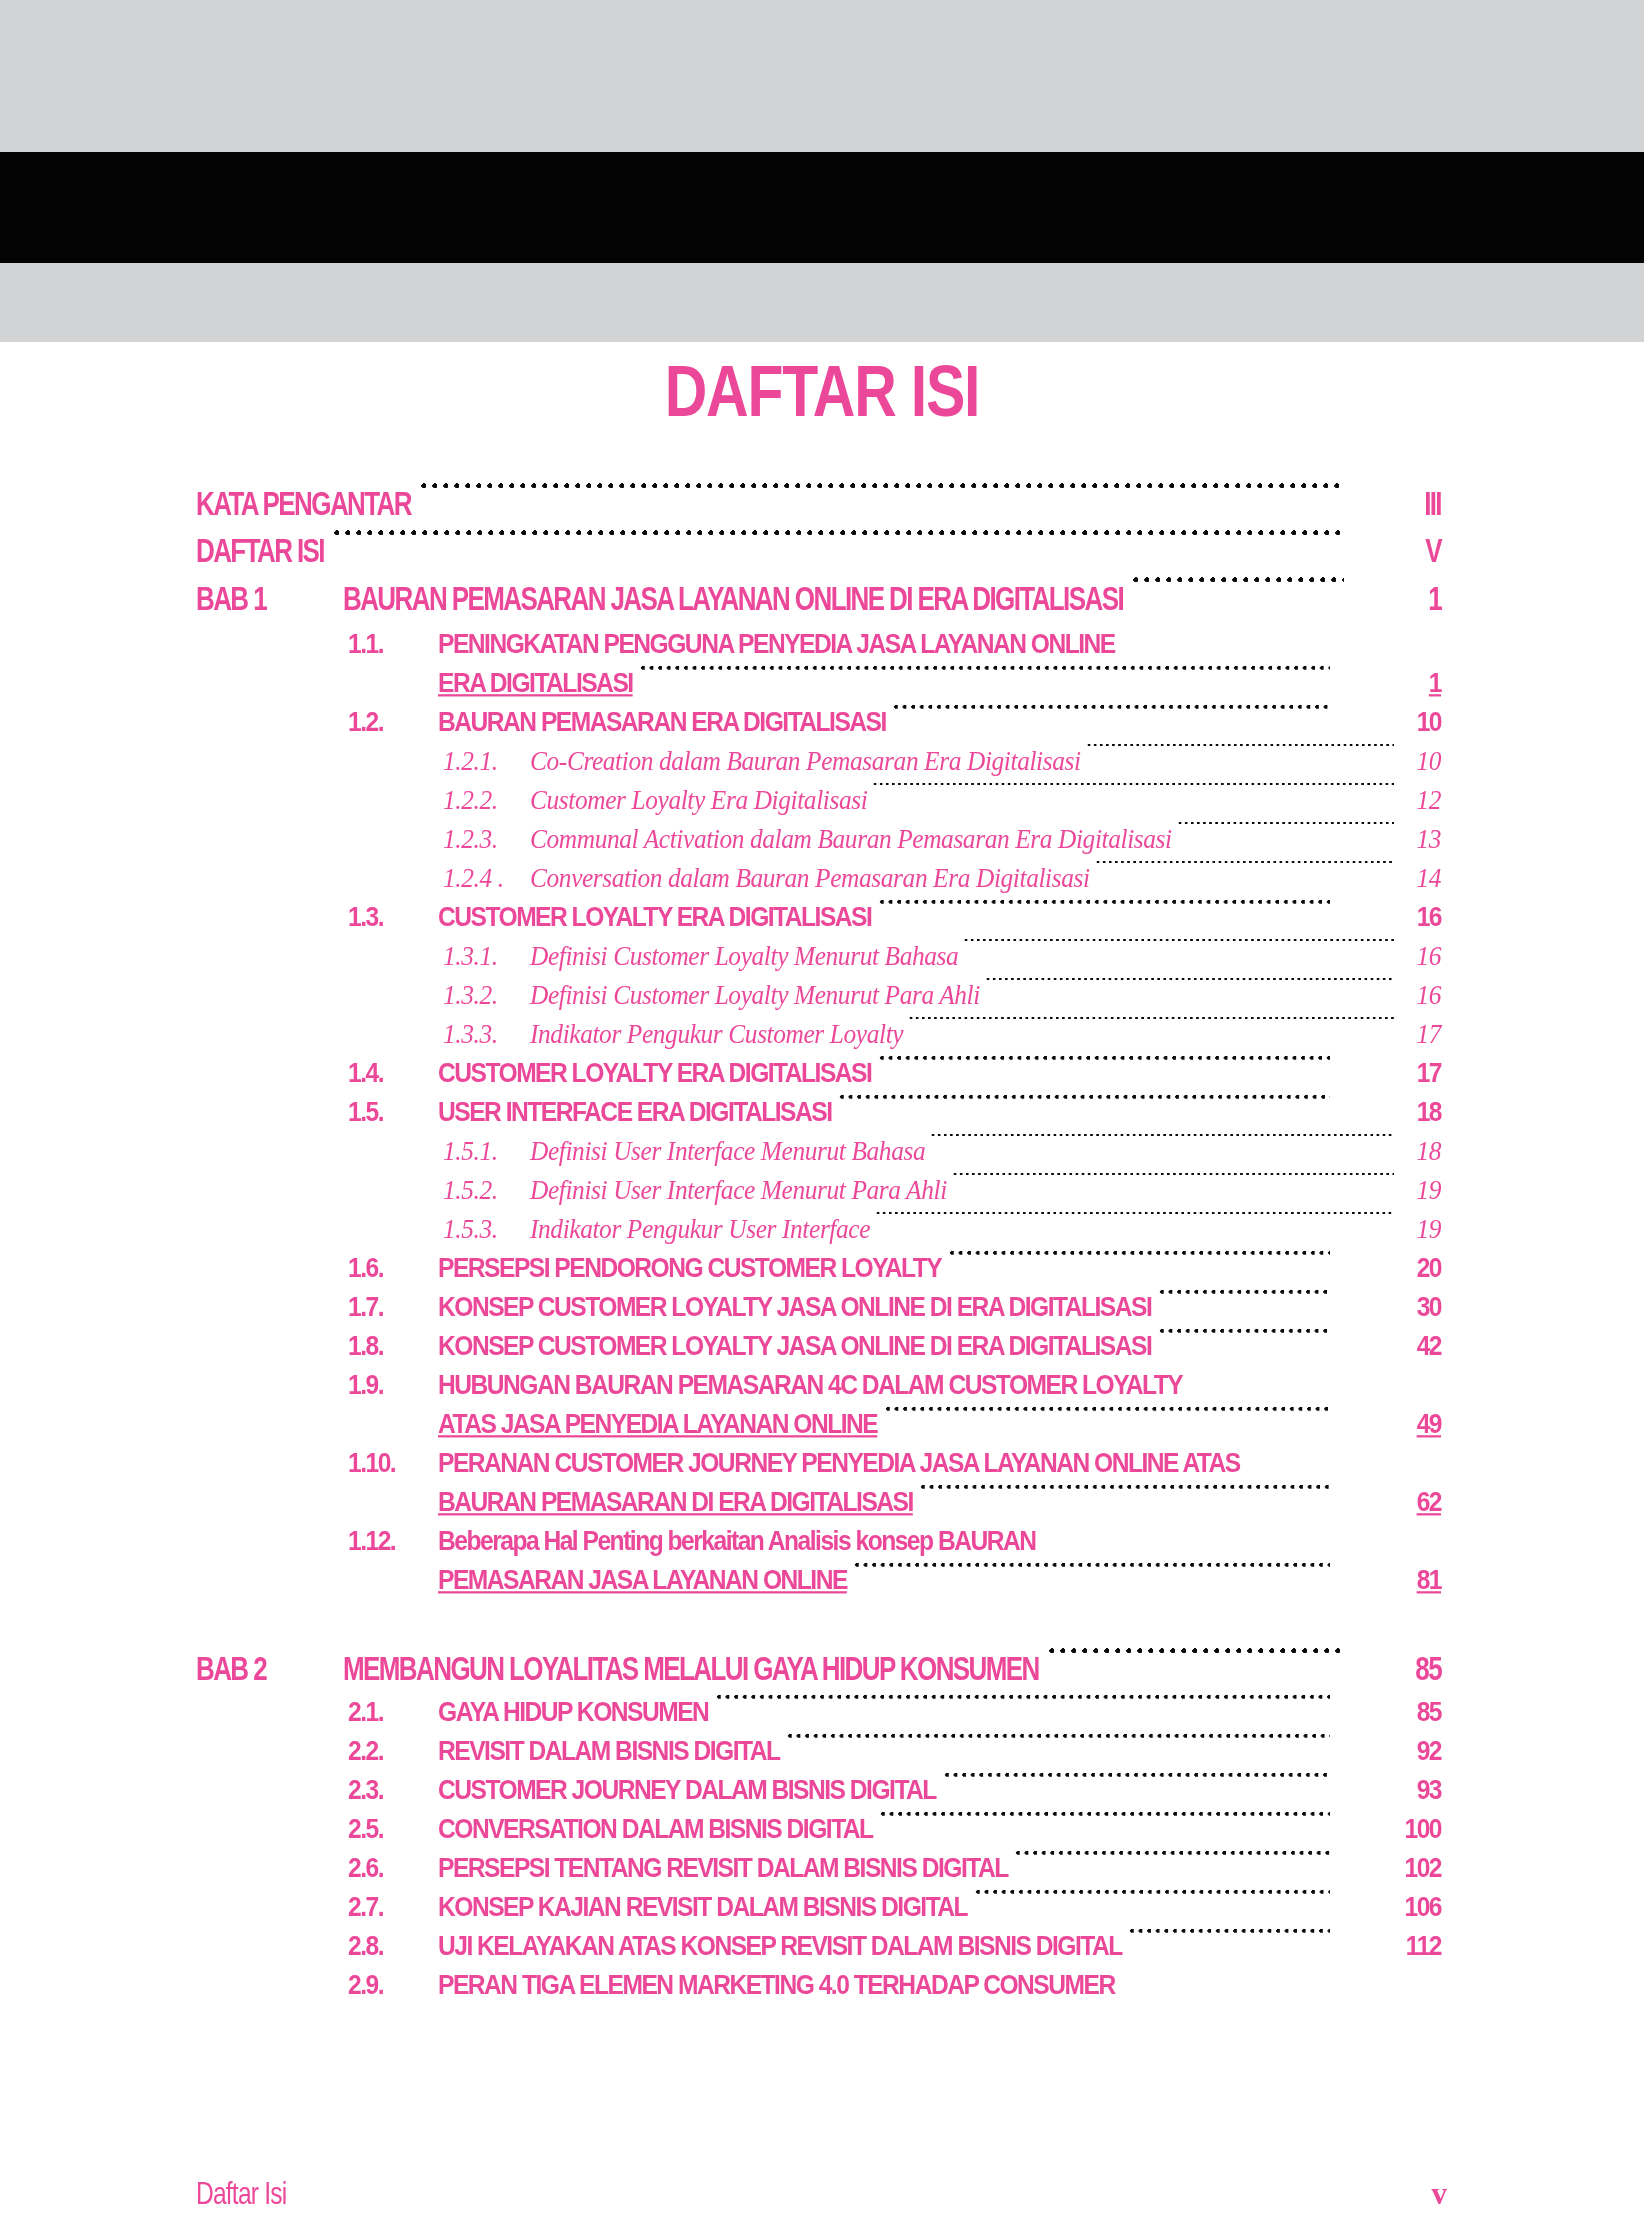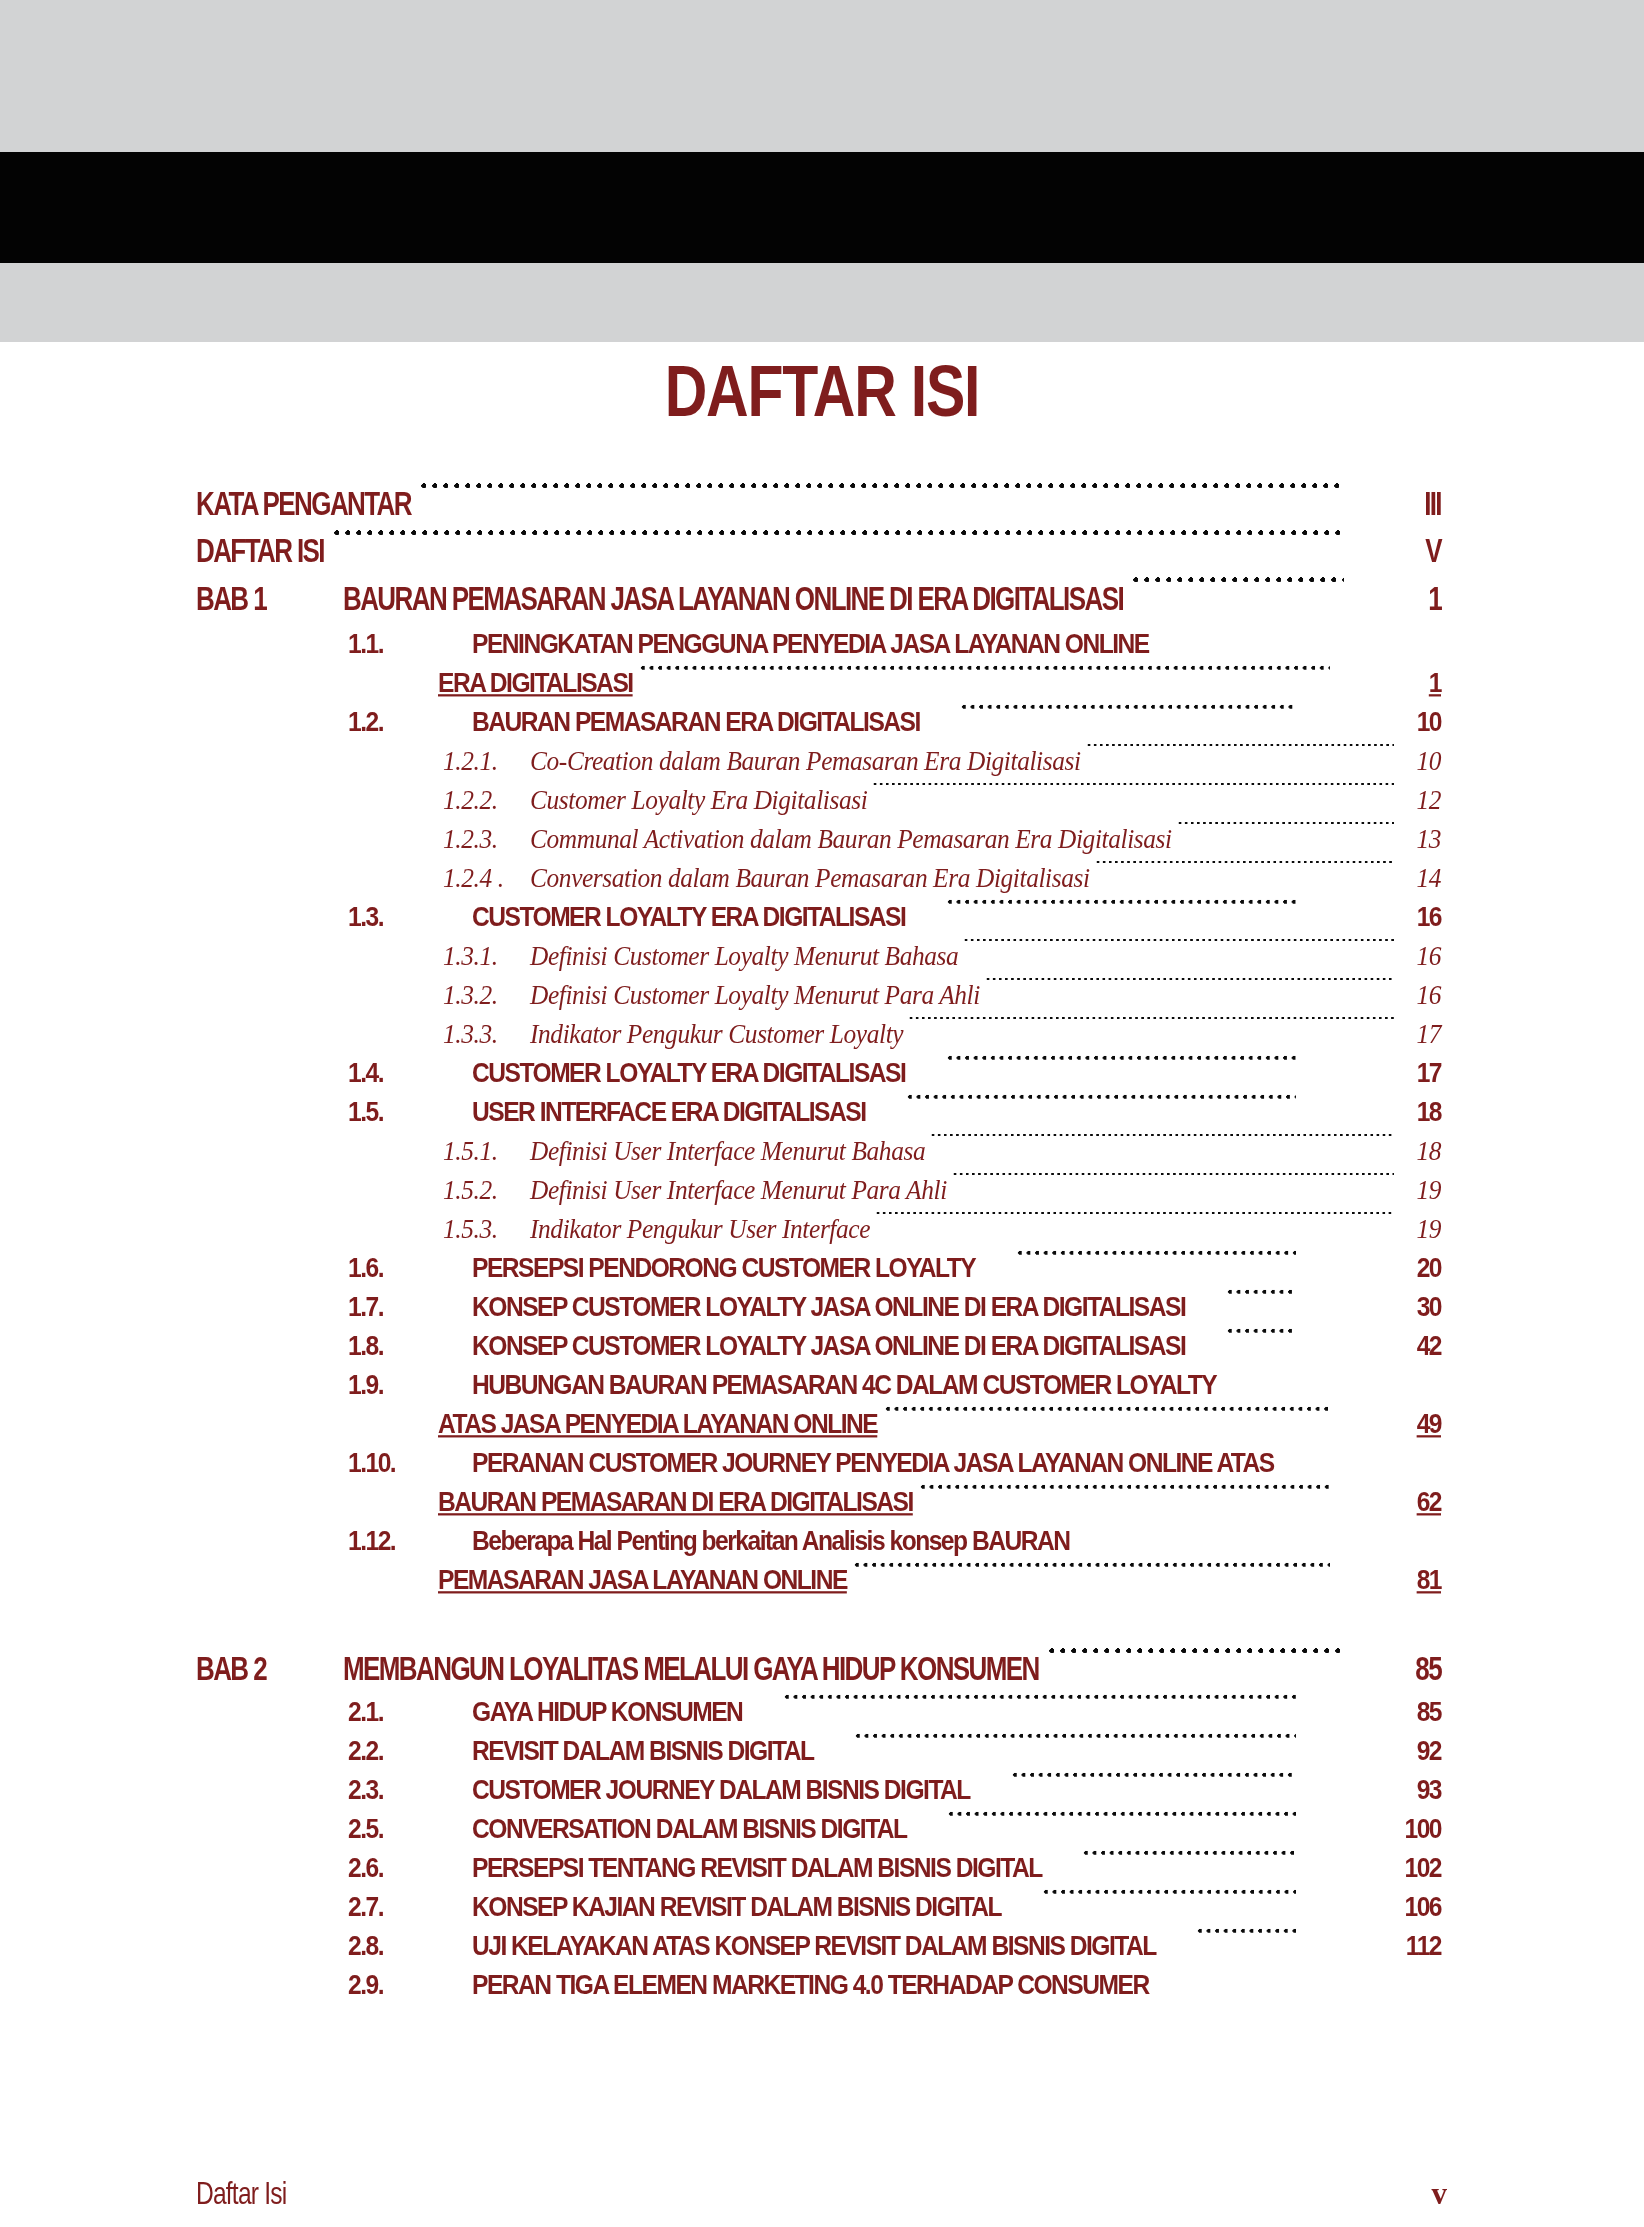--- a/index.html
+++ b/index.html
@@ -1,31 +1,31 @@
 <!DOCTYPE html>
 <html style="font-size:13px"><head>
 <meta charset="utf-8">
 <style>
   html,body{margin:0;padding:0;background:#ffffff;}
   .page{position:relative;width:1644px;height:2227px;background:#ffffff;overflow:hidden;
-        font-family:"Liberation Sans",sans-serif;color:#7f1d1d;}
+        font-family:"Liberation Sans",sans-serif;color:#ec4899;}
   
   .band-gray-top{height:152px;background:#d2d3d4;}
   .band-black{height:111px;background:#030303;}
   .band-gray-bottom{height:79px;background:#d2d3d4;}
   
   .title-wrap{margin-top:24.6px;height:59px;text-align:center;}
   .title-text{display:inline-block;font:700 59px/1 "Liberation Sans",sans-serif;
               letter-spacing:-1.2px;transform:scaleY(1.22);transform-origin:50% 82%;}
   
   .toc{margin-top:57px;}
   .row{display:flex;align-items:center;height:39px;padding-right:203px;}
   .h57{height:47px}.h60{height:49px}.h56{height:46px}
   .front,.bab{padding-left:196px;}
-  .sec,.secno{padding-left:348px;gap:34px;}
+  .sec,.secno{padding-left:348px;}
   .cont{padding-left:438px;text-decoration:underline;}
   .sub{padding-left:443px;}
   .babnum{width:147px;flex:none;}
   .secnum{width:90px;flex:none;}
   .subnum{width:87px;flex:none;}
   
   .cond{font:700 26px/1 "Liberation Sans",sans-serif;letter-spacing:-1.6px;
         transform:scaleY(1.30);transform-origin:0 82%;white-space:nowrap;}
   
   .secb{font:700 24.6px/1 "Liberation Sans",sans-serif;letter-spacing:-1.5px;

